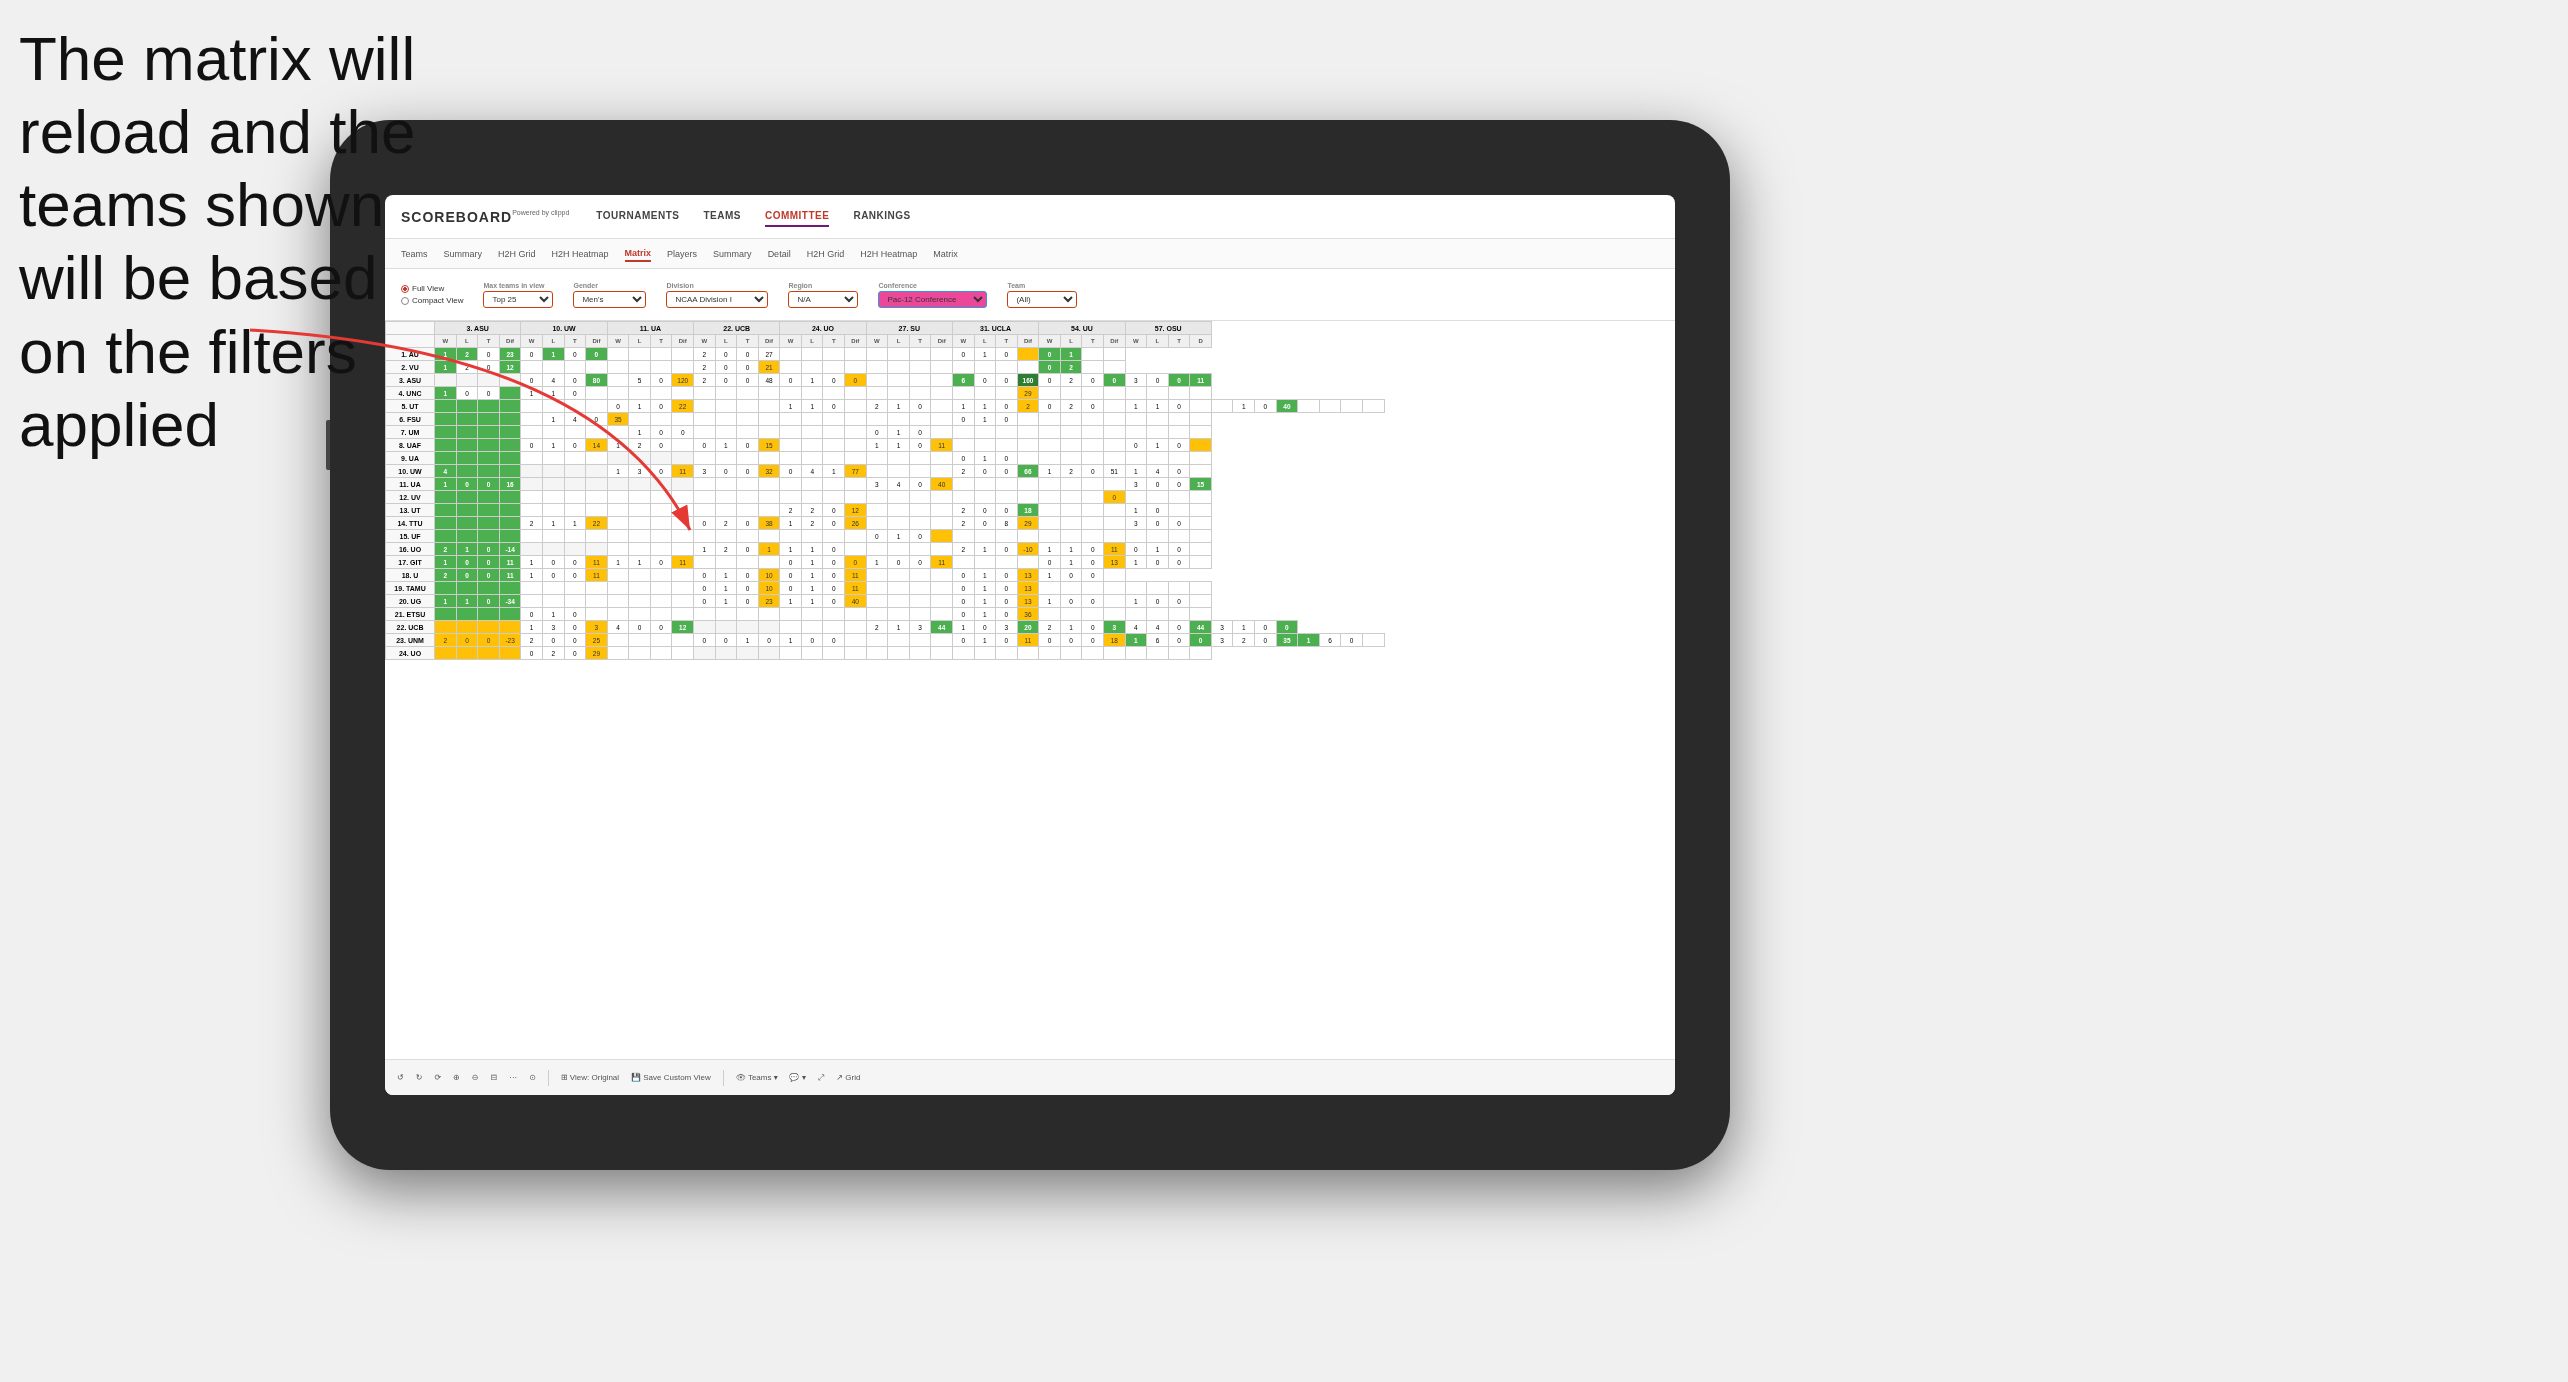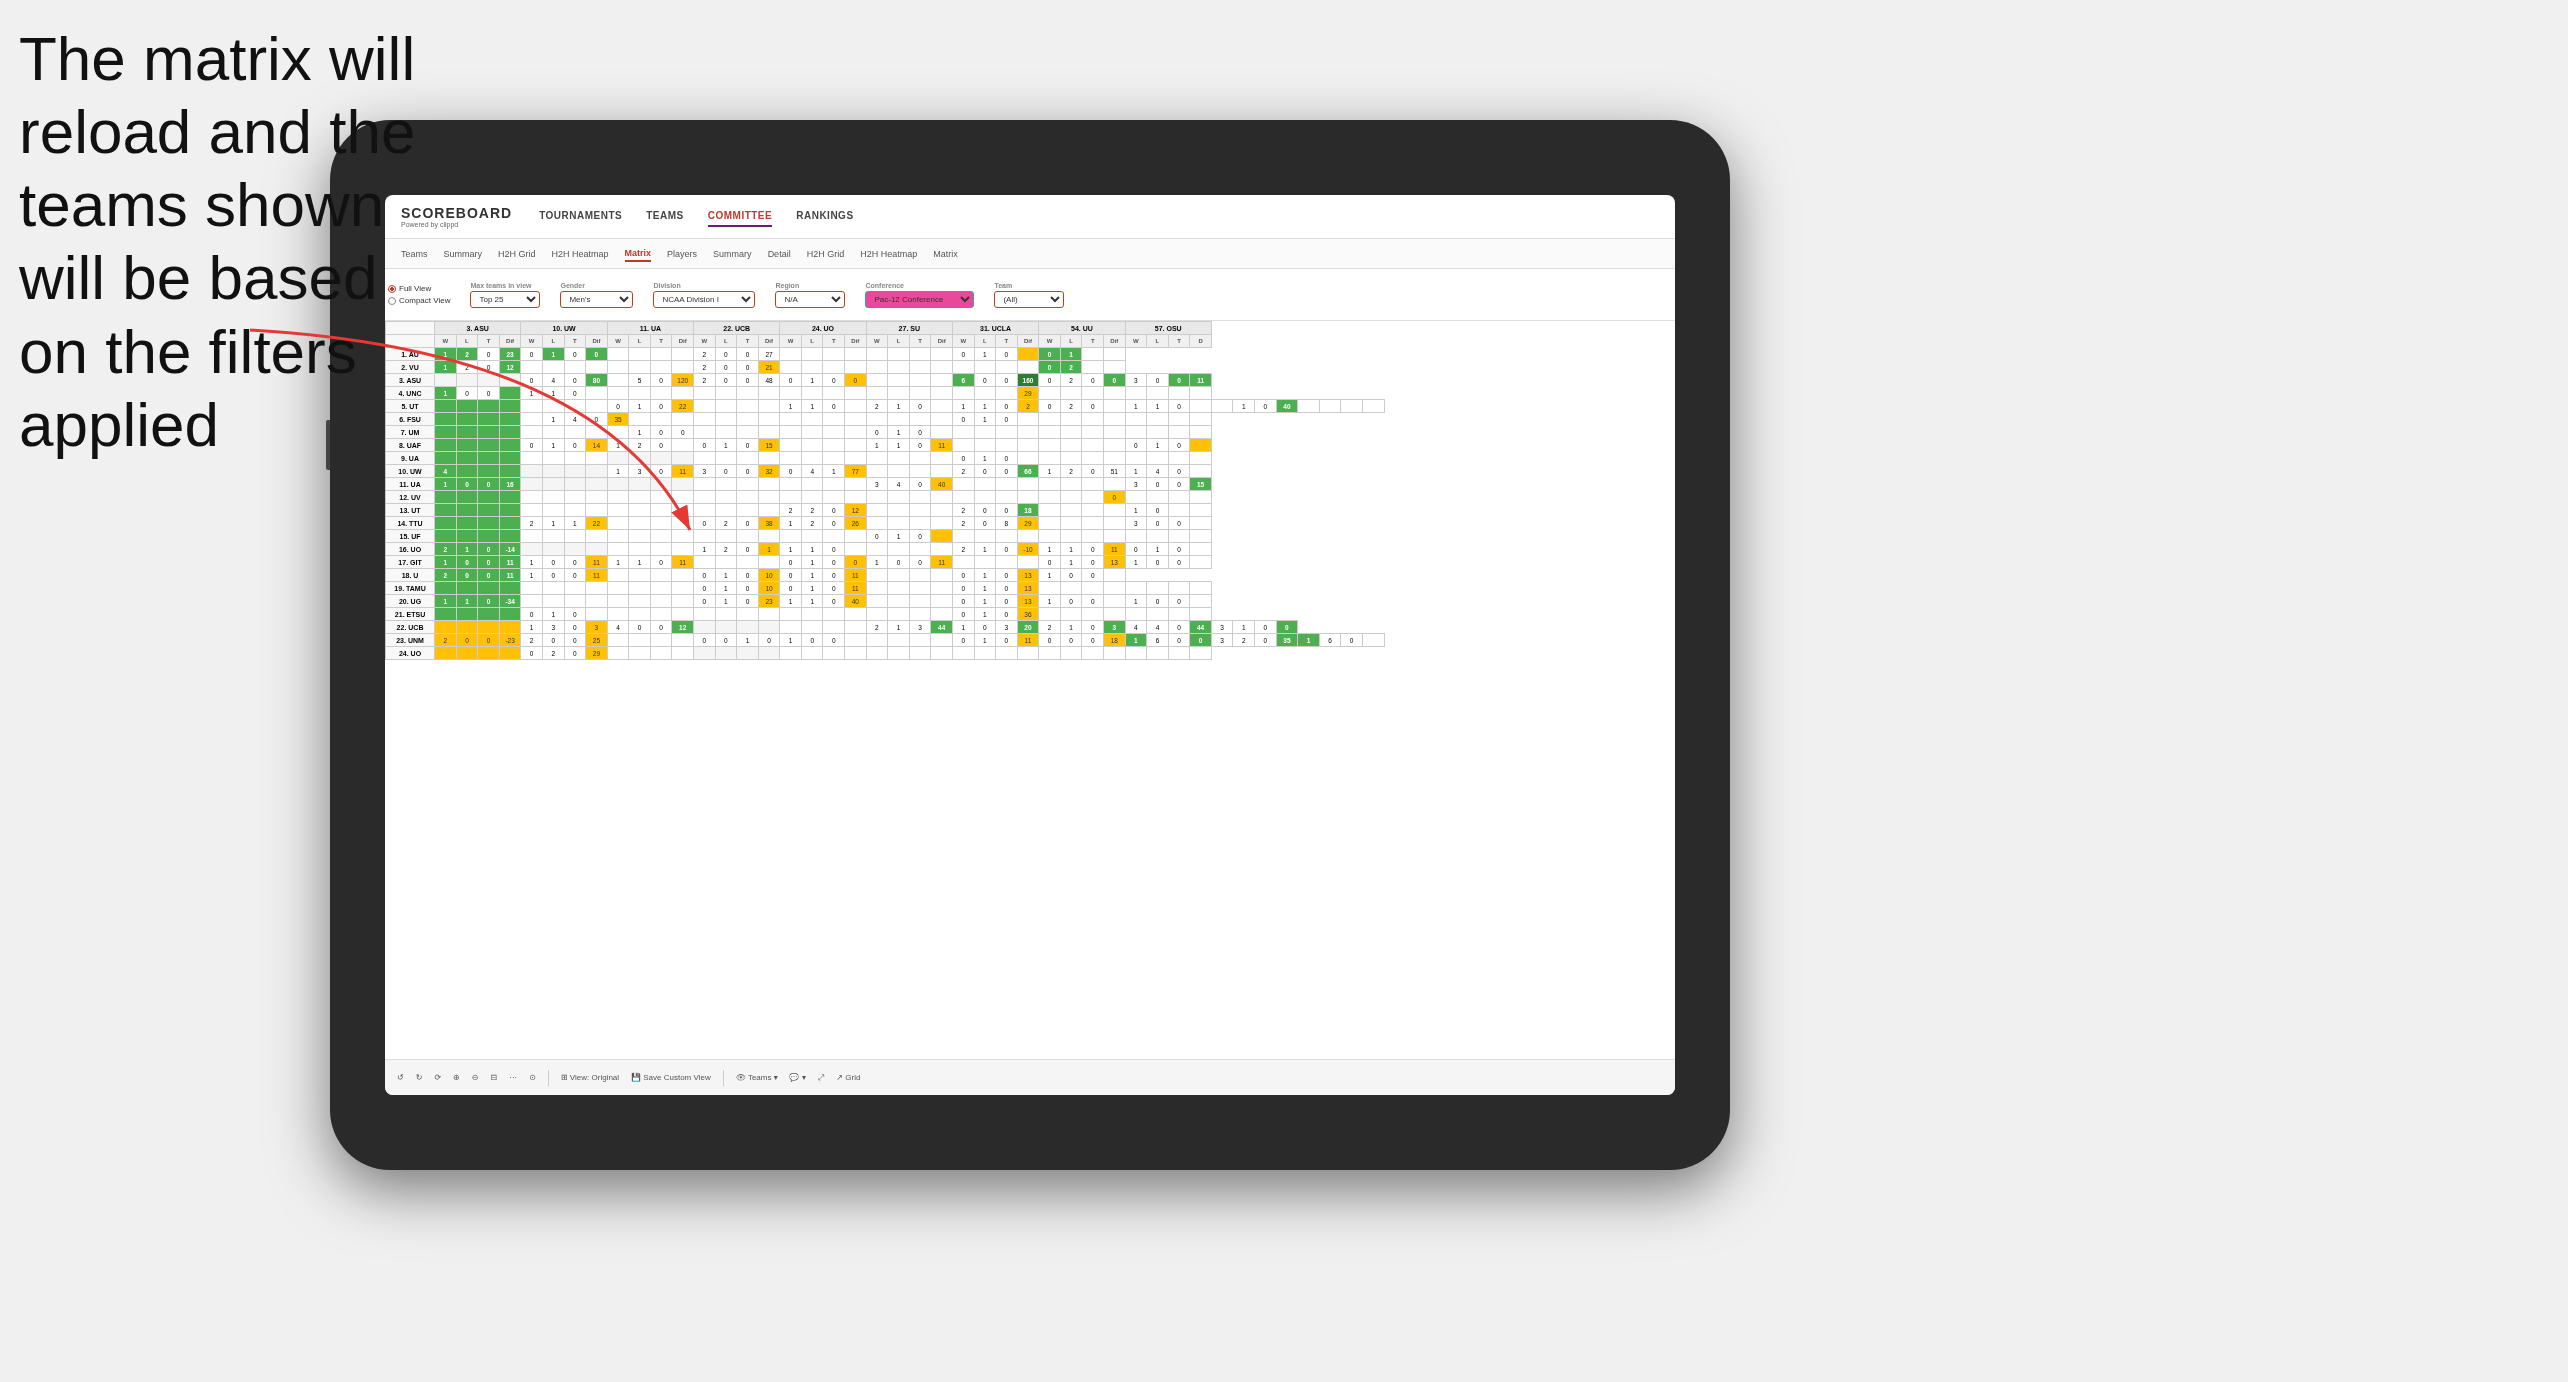--- a/index.html
+++ b/index.html
@@ -53,21 +53,21 @@
     .top-nav {
       display: flex;
       align-items: center;
       padding: 8px 16px;
       border-bottom: 1px solid #ddd;
       height: 44px;
     }
 
     .logo-area {
       display: flex;
-      flex-direction: column;
+      flex-direction: row;
       margin-right: 20px;
     }
 
     .logo-title {
       font-size: 14px;
       font-weight: 900;
       color: #333;
       letter-spacing: 1px;
     }
 
@@ -117,21 +117,21 @@
     .sub-nav-item.active {
       color: #c0392b;
       border-bottom: 2px solid #c0392b;
       font-weight: 600;
     }
 
     
     .filter-bar {
       display: flex;
       align-items: center;
-      padding: 6px 3px;
+      padding: 6px 16px;
       border-bottom: 1px solid #ddd;
       background: #fff;
       gap: 20px;
       height: 52px;
       flex-wrap: wrap;
     }
 
     .radio-group {
       display: flex;
       flex-direction: column;

